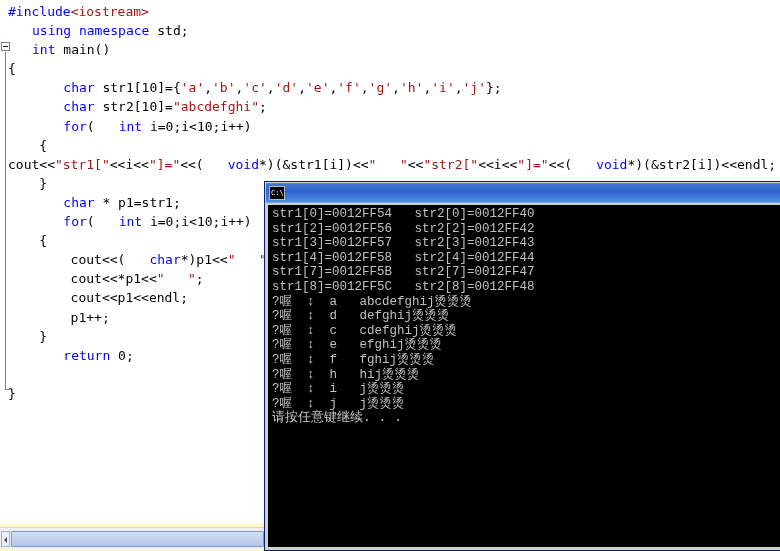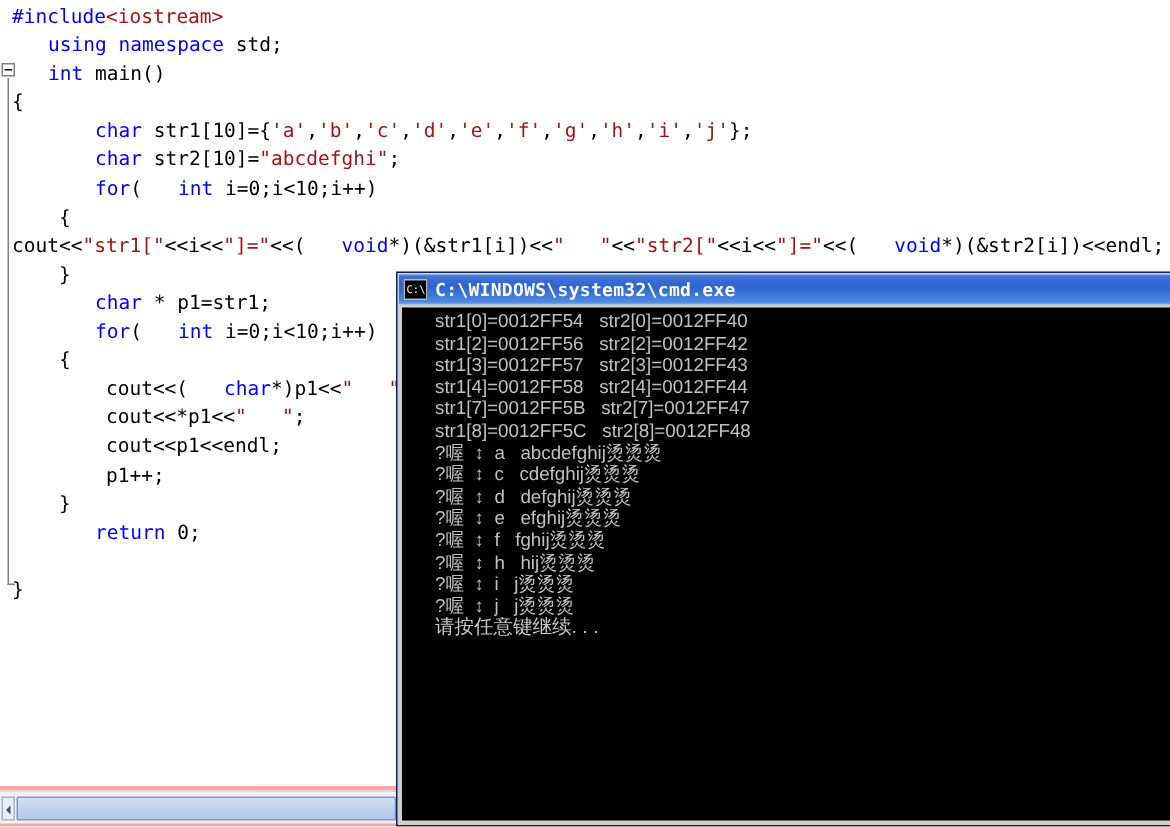--- a/index.html
+++ b/index.html
@@ -14,21 +14,21 @@
     overflow: hidden;
     font-family: "Liberation Sans", sans-serif;
   }
 
   
   #editor {
     position: absolute;
     left: 0; top: 0;
     width: 780px;
     height: 551px;
-    background: #fca5a5;
+    background: #fef9c3;
   }
   #editor-surface {
     position: absolute;
     left: 0; top: 0;
     width: 780px;
     height: 524px;
     background: #ffffff;
     overflow: hidden;
   }
   .code-area {
@@ -179,27 +179,26 @@
     left: 3px;
     top: 23px;
     right: 3px;
     bottom: 3px;
     background: #000000;
     overflow: hidden;
     padding: 2px 0 0 4px;
     box-sizing: border-box;
   }
   .con-line {
-    font-family: Liberation Sans, sans-serif;
+    font-family: Liberation Mono, monospace;
     font-size: 12.5px;
     line-height: 14.6px;
     color: #c0c0c0;
     white-space: pre;
     letter-spacing: 0px;
-    margin-left: 18px;
   }
   .con-line.cn {
     font-size: 13px;
     color: #c8c8c8;
   }
 </style>
 </head>
 <body>
 
 <div id="editor">
@@ -214,34 +213,33 @@
   <div id="hscroll">
     <div id="hscroll-left"></div>
     <div id="hscroll-thumb"></div>
   </div>
 </div>
 
 <div id="console-window">
 
   <div id="console-titlebar">
     <div id="cmd-icon">C:\</div>
-    <div id="console-title-text">C:\WINDOWS\system32\cmd.exe</div>
   </div>
 
   <div id="console-body">
     <div id="console-lines">
         <div class="con-line">str1[0]=0012FF54   str2[0]=0012FF40</div>
         <div class="con-line">str1[2]=0012FF56   str2[2]=0012FF42</div>
         <div class="con-line">str1[3]=0012FF57   str2[3]=0012FF43</div>
         <div class="con-line">str1[4]=0012FF58   str2[4]=0012FF44</div>
         <div class="con-line">str1[7]=0012FF5B   str2[7]=0012FF47</div>
         <div class="con-line">str1[8]=0012FF5C   str2[8]=0012FF48</div>
         <div class="con-line">?喔  ↕  a   abcdefghij烫烫烫</div>
+        <div class="con-line">?喔  ↕  d   defghij烫烫烫</div>
         <div class="con-line">?喔  ↕  c   cdefghij烫烫烫</div>
-        <div class="con-line">?喔  ↕  d   defghij烫烫烫</div>
         <div class="con-line">?喔  ↕  e   efghij烫烫烫</div>
         <div class="con-line">?喔  ↕  f   fghij烫烫烫</div>
         <div class="con-line">?喔  ↕  h   hij烫烫烫</div>
         <div class="con-line">?喔  ↕  i   j烫烫烫</div>
         <div class="con-line">?喔  ↕  j   j烫烫烫</div>
       </div>
     <div class="con-line cn">请按任意键继续. . .</div>
   </div>
 </div>
 

